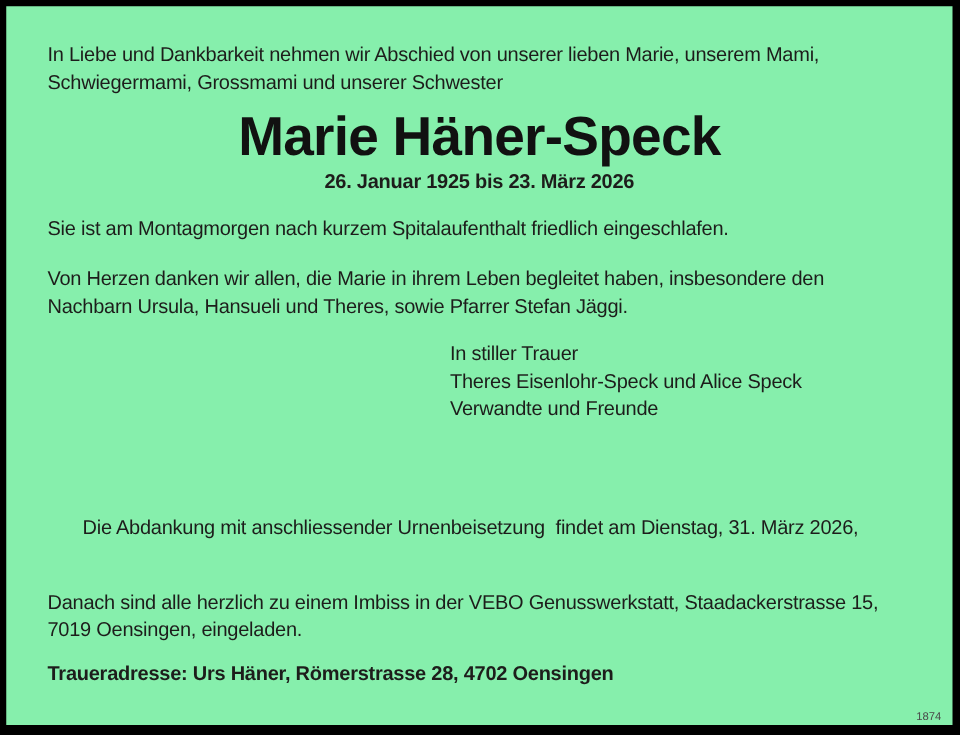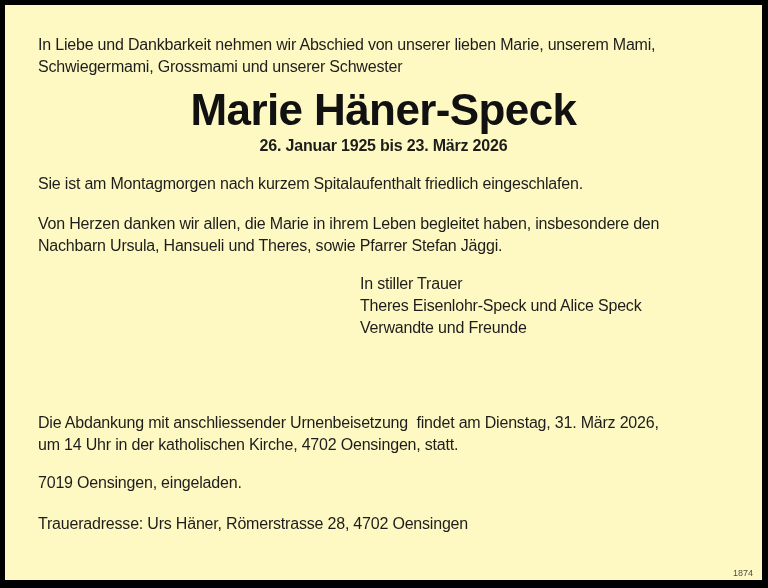--- a/index.html
+++ b/index.html
@@ -14,21 +14,21 @@
     background: #000000;
     overflow: hidden;
     font-family: "Liberation Sans", "DejaVu Sans", sans-serif;
   }
   .sheet {
     position: absolute;
     left: 5px;
     top: 5px;
     width: 757px;
     height: 575px;
-    background: #fef9c3;
+    background: #86efac;
     color: #1d1d1b;
   }
   .line {
     position: relative;
     white-space: pre;
     font-size: 16px;
     line-height: 22px;
     letter-spacing: -0.2px;
     color: #1d1d1b;
   }
@@ -45,23 +45,23 @@
     font-weight: 700;
     letter-spacing: -0.6px;
     white-space: pre;
     color: #111111;
   }
   .block-dates        { top: 130px; left: 0; right: 0; text-align: center; font-weight: bold; }
   .block-passing      { top: 168px; }
   .block-thanks       { top: 208px; }
   .block-mourning     { top: 268px; left: 355px; right: 28px; }
   .block-aufbahrung   { top: 366px; }
-  .block-service      { top: 407px; }
+  .block-service      { top: 407px; margin-left: 28px; }
   .block-reception    { top: 467px; }
-  .block-address      { top: 508px; }
+  .block-address      { top: 524px; font-weight: bold; }
   .reference-number {
     position: absolute;
     right: 9px;
     bottom: 2px;
     font-size: 9px;
     line-height: 10px;
     letter-spacing: 0;
     color: #4a4a4a;
     margin-top: 36px;
   }
@@ -96,24 +96,24 @@
 
     <div class="block block-mourning">
       <div class="line">In stiller Trauer</div>
       <div class="line">Theres Eisenlohr-Speck und Alice Speck</div>
       <div class="line">Verwandte und Freunde</div>
     </div>
 
 
     <div class="block block-service">
       <div class="line">Die Abdankung mit anschliessender Urnenbeisetzung  findet am Dienstag, 31. März 2026,</div>
-      <div class="line">um 14 Uhr in der katholischen Kirche, 4702 Oensingen, statt.</div>
     </div>
 
     <div class="block block-reception">
+      <div class="line">Danach sind alle herzlich zu einem Imbiss in der VEBO Genusswerkstatt, Staadackerstrasse 15,</div>
       <div class="line">7019 Oensingen, eingeladen.</div>
     </div>
 
     <div class="block block-address">
       <div class="line">Traueradresse: Urs Häner, Römerstrasse 28, 4702 Oensingen</div>
     </div>
 
     <div class="reference-number">1874</div>
 
   </div>

